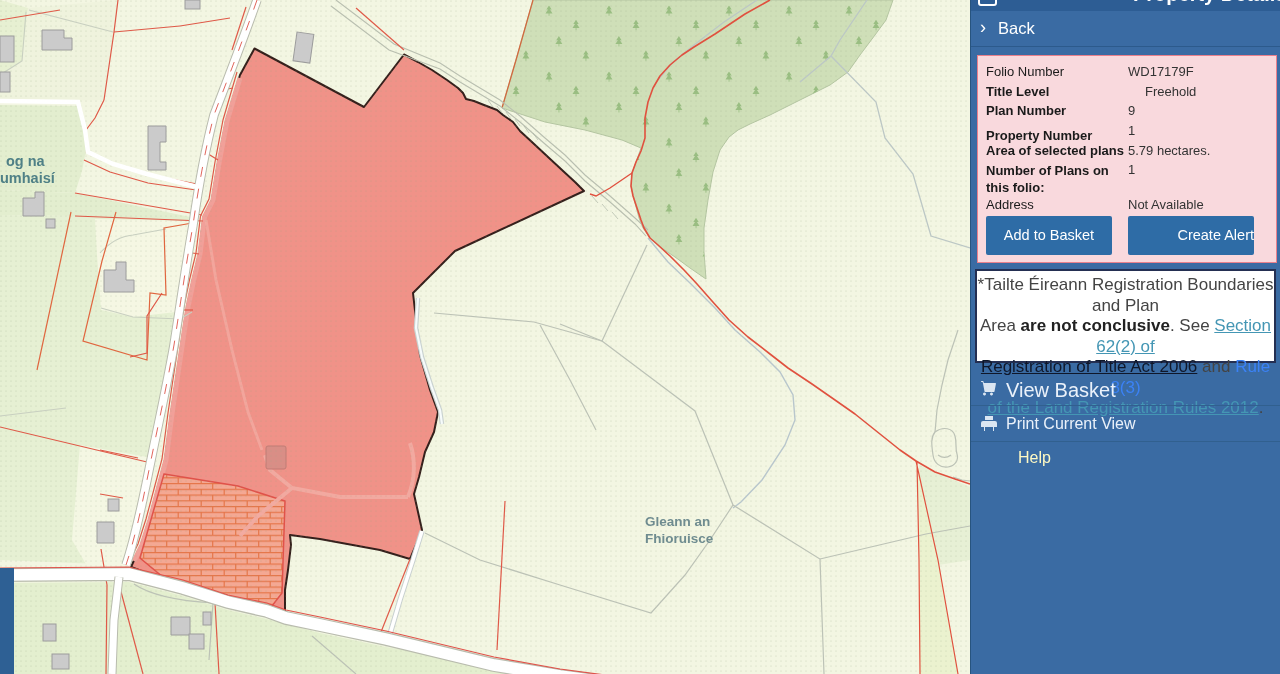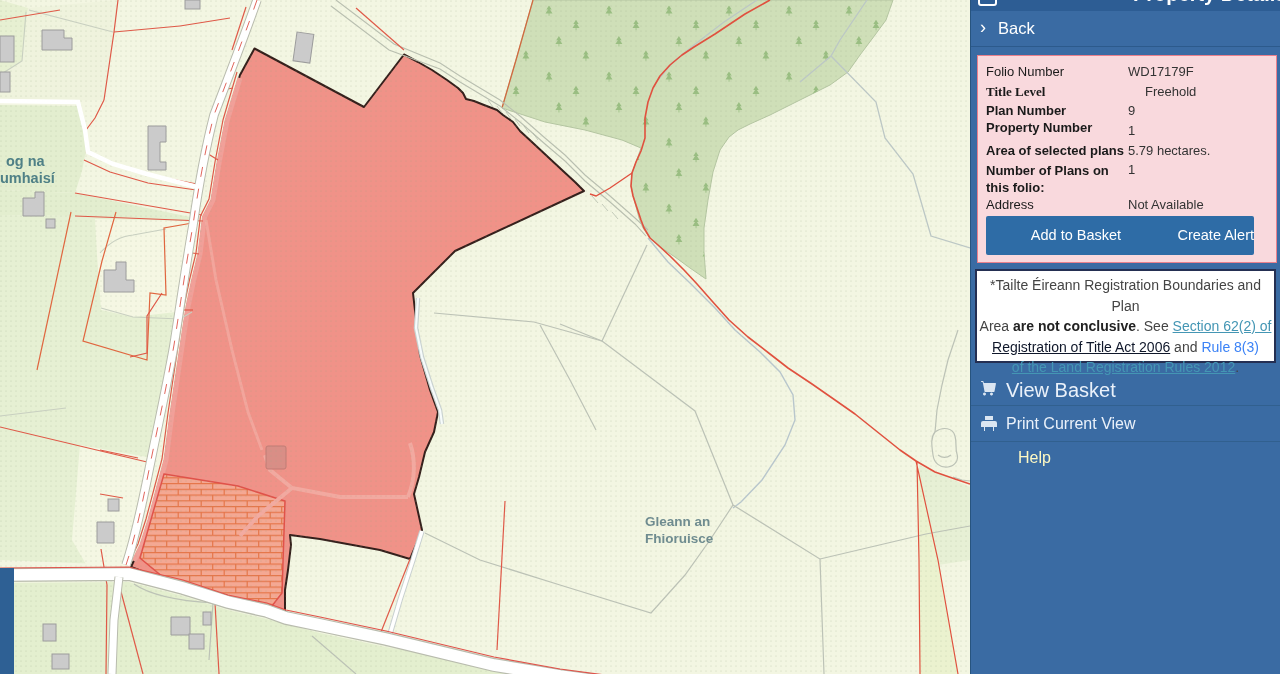--- a/index.html
+++ b/index.html
@@ -221,44 +221,44 @@
   <div style="position:absolute;left:0;top:11px;width:100%;height:35px;border-bottom:1px solid #2c5a8c;color:#fff;">
     <span style="position:absolute;left:9px;top:6px;font-size:18px;">›</span>
     <span style="position:absolute;left:27px;top:8px;font-size:16.5px;">Back</span>
   </div>
 
   <div style="position:absolute;left:6px;top:55px;width:298px;height:206px;background:#f9d9dd;border:1px solid #e9808c;font-size:13px;color:#1a1a1a;">
 
     <div style="position:absolute;left:8px;top:8px;font-weight:normal;">Folio Number</div>
     <div style="position:absolute;left:150px;top:8px;color:#333;">WD17179F</div>
 
-    <div style="position:absolute;left:8px;top:27.5px;font-weight:bold;font-family:Liberation Serif, serif;">Title Level</div>
+    <div style="position:absolute;left:8px;top:27.5px;font-weight:bold;">Title Level</div>
     <div style="position:absolute;left:150px;top:27.5px;color:#333;margin-left:17px;">Freehold</div>
 
     <div style="position:absolute;left:8px;top:47px;font-weight:bold;">Plan Number</div>
     <div style="position:absolute;left:150px;top:47px;color:#333;">9</div>
 
-    <div style="position:absolute;left:8px;top:64px;font-weight:bold;text-align:center;">Property Number</div>
+    <div style="position:absolute;left:8px;top:72px;font-weight:bold;text-align:center;">Property Number</div>
     <div style="position:absolute;left:150px;top:67px;color:#333;">1</div>
 
     <div style="position:absolute;left:8px;top:86.5px;font-weight:bold;">Area of selected plans</div>
     <div style="position:absolute;left:150px;top:86.5px;color:#333;">5.79 hectares.</div>
 
     <div style="position:absolute;left:8px;top:106px;font-weight:bold;width:130px;line-height:17px;">Number of Plans on this folio:</div>
     <div style="position:absolute;left:150px;top:106px;color:#333;">1</div>
 
     <div style="position:absolute;left:8px;top:141px;font-weight:normal;">Address</div>
     <div style="position:absolute;left:150px;top:141px;color:#333;">Not Available</div>
 
-    <div style="position:absolute;left:8px;top:160px;width:126px;height:39px;background:#2e6ca6;color:#fff;text-align:center;line-height:39px;font-size:14.5px;border-radius:2px;padding-left:27px;">Add to Basket</div>
+    <div style="position:absolute;left:8px;top:160px;width:126px;height:39px;background:#2e6ca6;color:#fff;text-align:center;line-height:39px;font-size:14.5px;border-radius:2px;">Add to Basket</div>
 
     <div style="position:absolute;left:150px;top:160px;width:126px;height:39px;background:#2e6ca6;color:#fff;text-align:right;line-height:39px;font-size:14.5px;border-radius:2px;">Create Alert</div>
   </div>
 
-  <div style="position:absolute;left:4px;top:269px;width:301px;height:94px;background:#fff;border:2px solid #242f52;box-sizing:border-box;font-size:14px;color:#444;text-align:center;line-height:20.5px;padding-top:4px;">
+  <div style="position:absolute;left:4px;top:269px;width:301px;height:94px;background:#fff;border:2px solid #242f52;box-sizing:border-box;font-size:17px;color:#444;text-align:center;line-height:20.5px;padding-top:4px;">
     *Tailte Éireann Registration Boundaries and Plan<br>
     Area <b style="color:#222;">are not conclusive</b>. See <span style="color:#4496b4;text-decoration:underline;">Section 62(2) of</span><br>
     <span style="color:#0f172a;text-decoration:underline;">Registration of Title Act 2006</span> and <span style="color:#3b82f6;">Rule 8(3)</span><br>
     <span style="color:#4496b4;text-decoration:underline;">of the Land Registration Rules 2012</span>.
   </div>
 
   <div style="position:absolute;left:0;top:370px;width:100%;height:35px;border-bottom:1px solid #31608f;color:#eaf1fa;">
     <svg style="position:absolute;left:10px;top:10px;" width="16" height="16" viewBox="0 0 16 16" fill="#dbe6f2">
         <path d="M0 1.5A.5.5 0 0 1 .5 1H2a.5.5 0 0 1 .485.379L2.89 3H14.5a.5.5 0 0 1 .491.592l-1.5 8A.5.5 0 0 1 13 12H4a.5.5 0 0 1-.491-.408L2.01 3.607 1.61 2H.5a.5.5 0 0 1-.5-.5zM5 14a1.5 1.5 0 1 1 0-.01zM12 14a1.5 1.5 0 1 1 0-.01z"></path>
       </svg>

